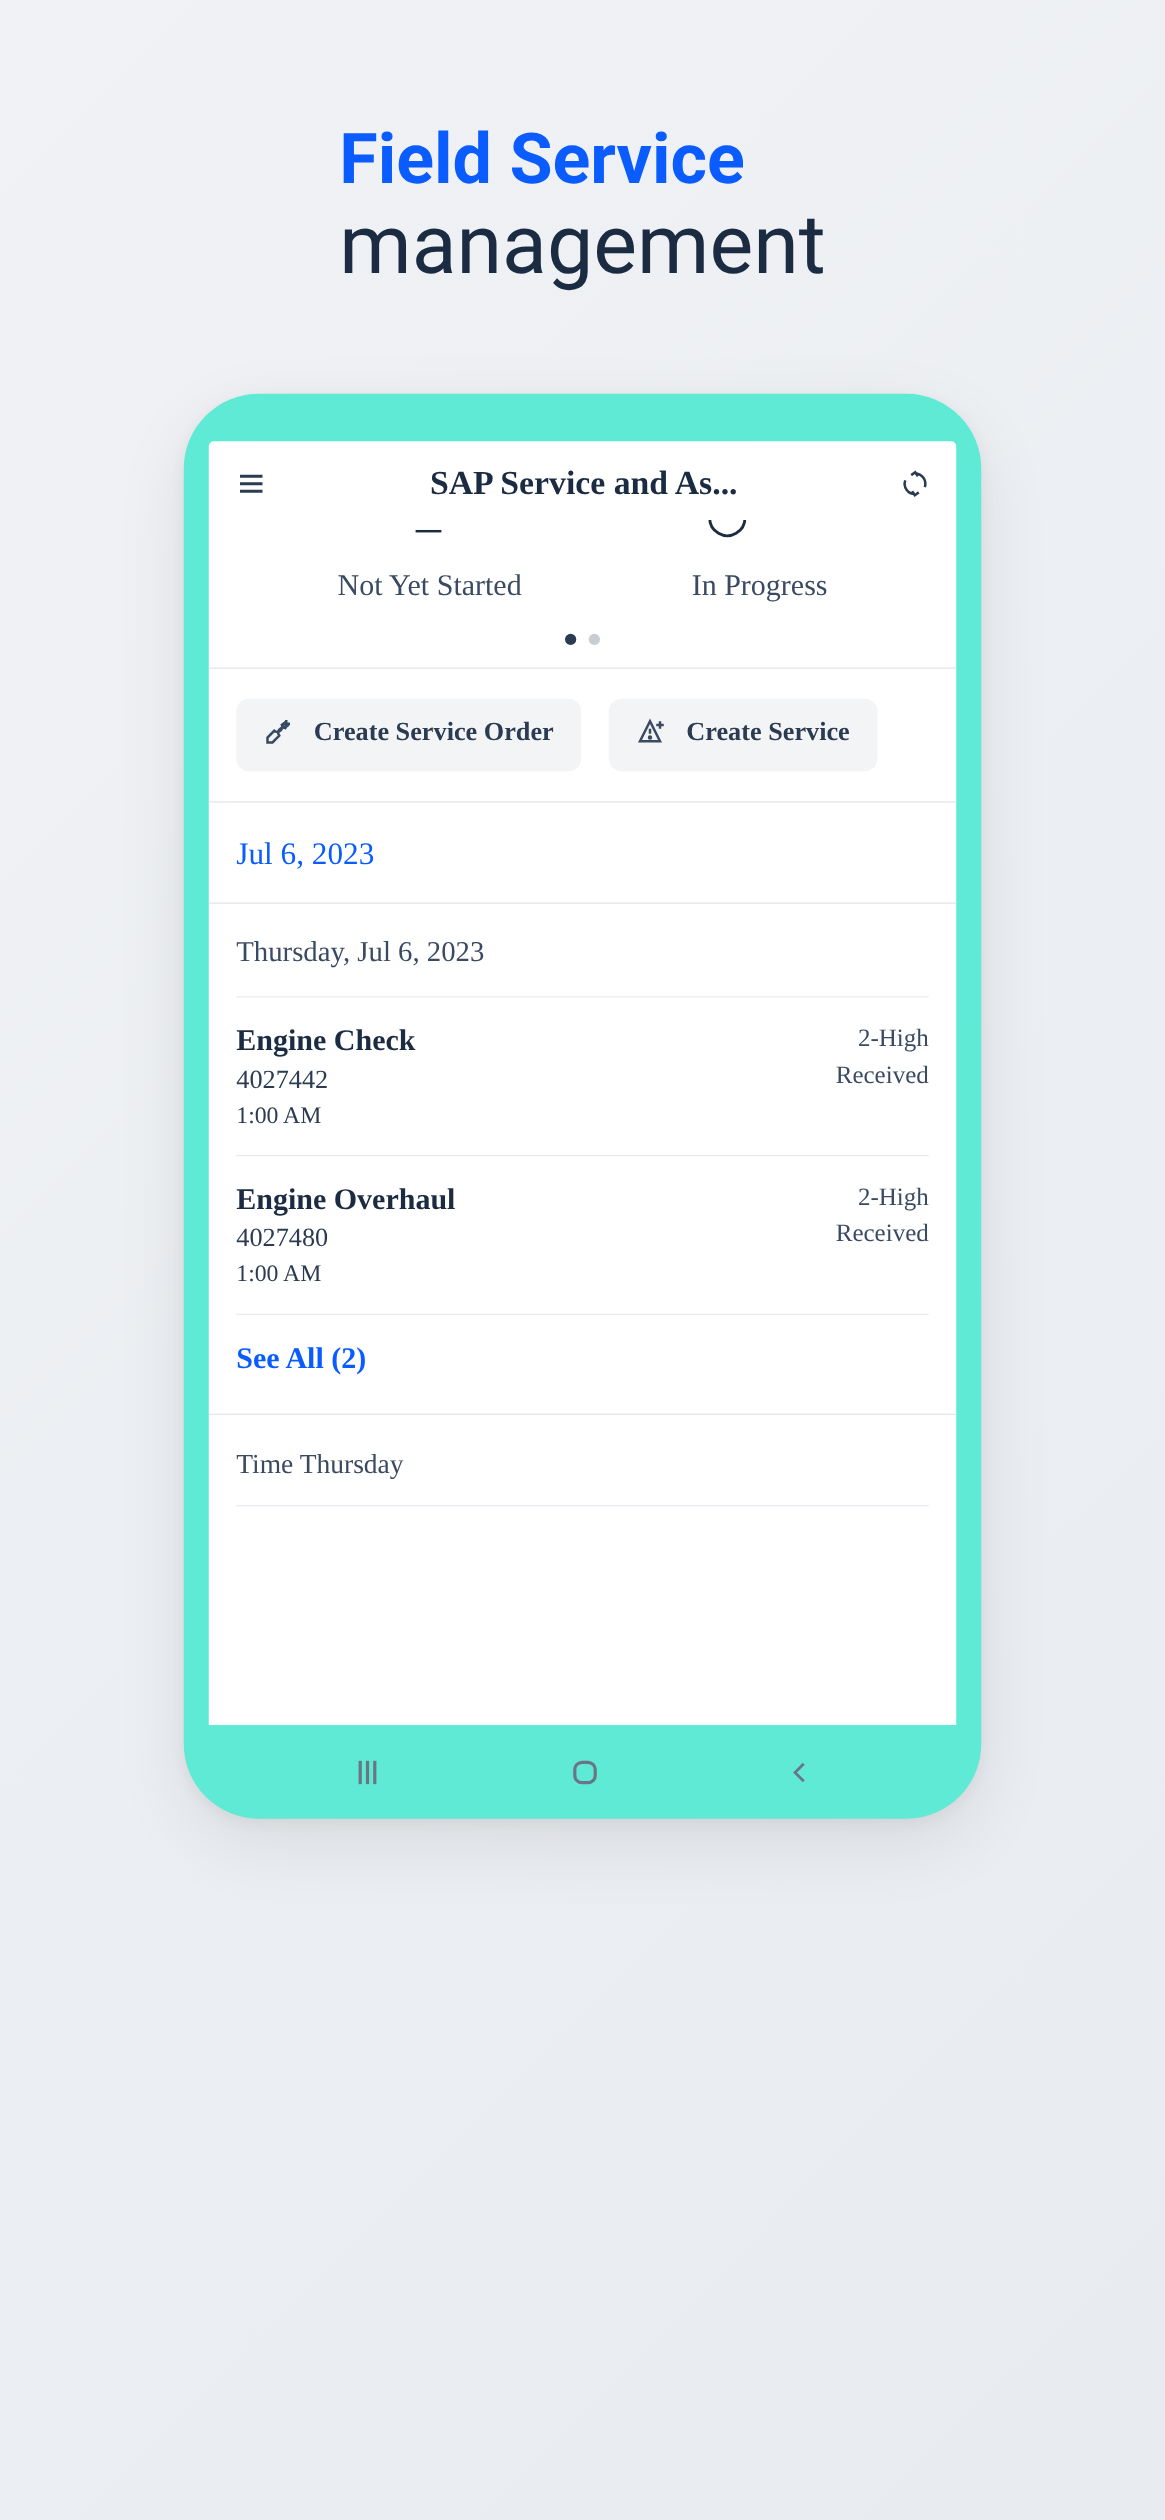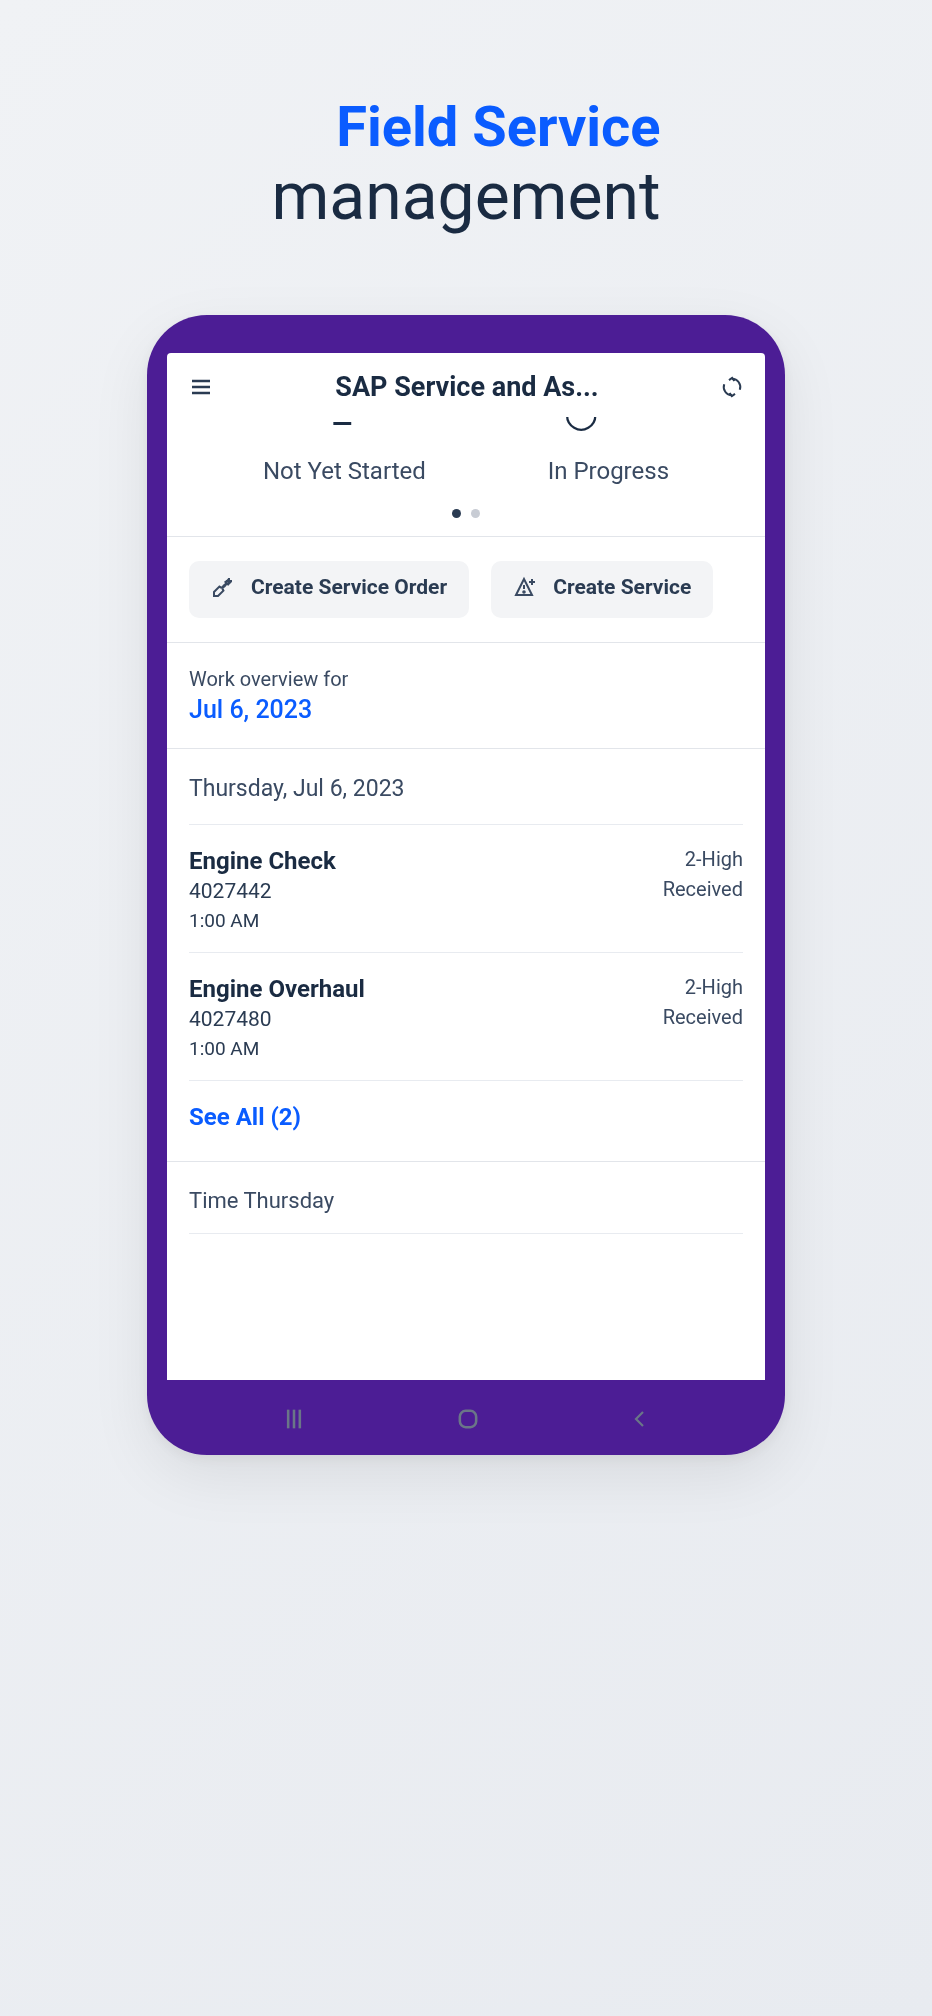--- a/index.html
+++ b/index.html
@@ -8,43 +8,44 @@
   height: 2016px;
   background: linear-gradient(135deg, #f0f2f5 0%, #e8ebf0 100%);
   font-family: -apple-system, BlinkMacSystemFont, "Segoe UI", Roboto, Arial, sans-serif;
   display: flex;
   flex-direction: column;
   align-items: center;
   overflow: hidden;
 }
 .marketing-title {
   margin-top: 95px;
-  text-align: right;
+  text-align: left;
 }
 .marketing-title .line1 {
   font-size: 56px;
   font-weight: 700;
   color: #0a5cff;
   line-height: 1.15;
 }
 .marketing-title .line2 {
   font-size: 66px;
   font-weight: 400;
   color: #1a2b42;
   line-height: 1.15;
 }
 .phone-frame {
   margin-top: 80px;
   width: 638px;
   height: 1140px;
-  background: #4c1d95;
+  background: #5eead4;
   border-radius: 60px;
   box-shadow: 0 20px 60px rgba(0,0,0,0.08), 0 4px 12px rgba(0,0,0,0.05);
   overflow: hidden;
   position: relative;
+  font-family: Liberation Serif, serif;
 }
 .app-screen {
   position: absolute;
   top: 38px;
   left: 20px;
   right: 20px;
   bottom: 75px;
   background: #fff;
   border-radius: 4px 4px 0 0;
   overflow: hidden;
@@ -243,21 +244,20 @@
               <line x1="16" y1="7" x2="22" y2="7"></line>
             </svg>
         </span>
         <span>Create Service</span>
       </div>
     </div>
 
     <div class="divider"></div>
 
     <div class="section">
-      <div class="overview-label">Work overview for</div>
       <div class="overview-date">Jul 6, 2023</div>
     </div>
 
     <div class="divider"></div>
 
     <div class="day-header">Thursday, Jul 6, 2023</div>
     <div class="inner-divider"></div>
 
     <div id="work-list">
         <div class="work-item">

